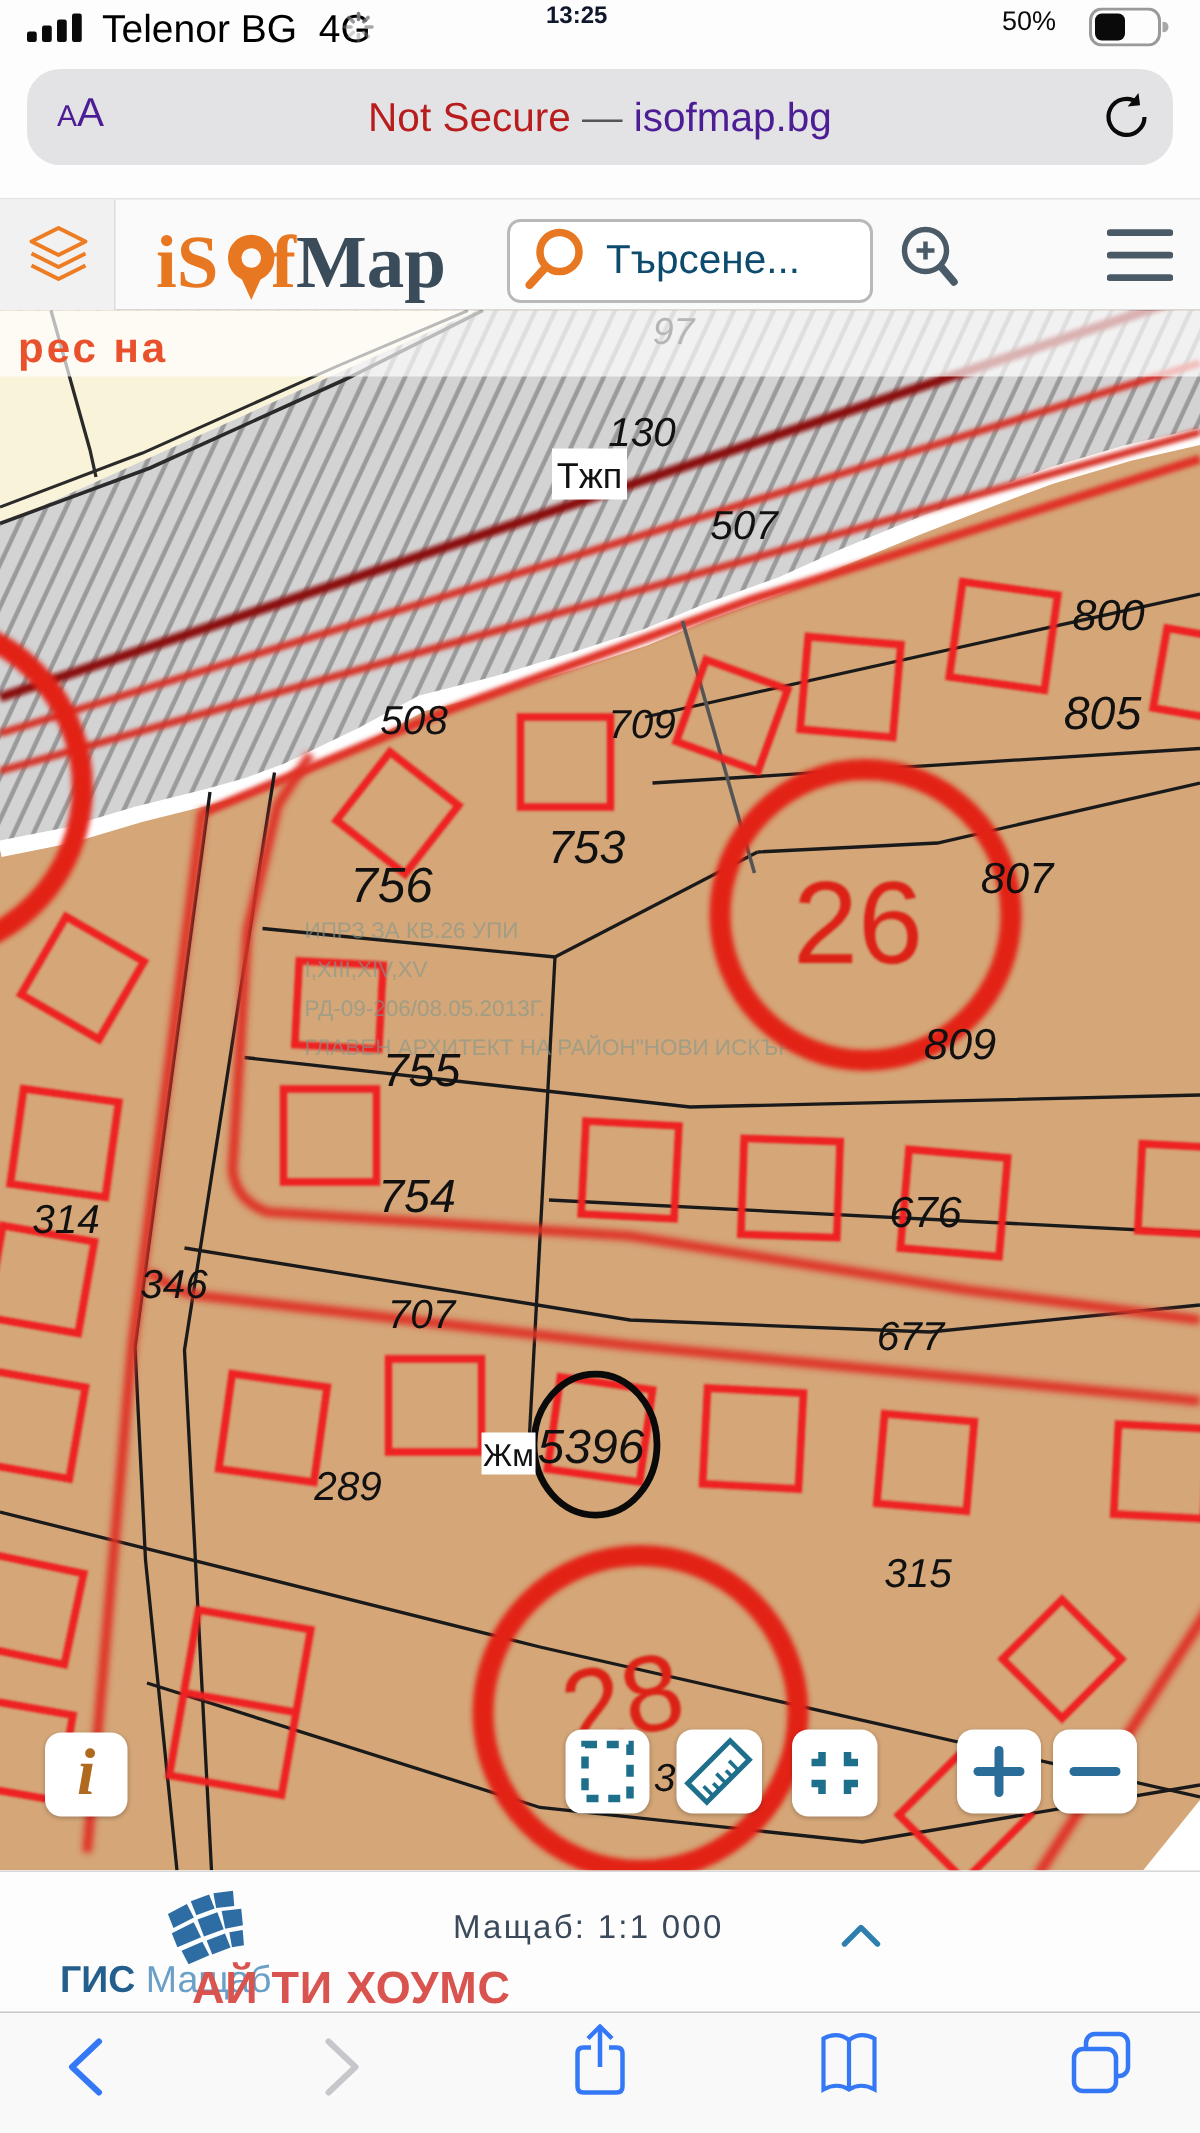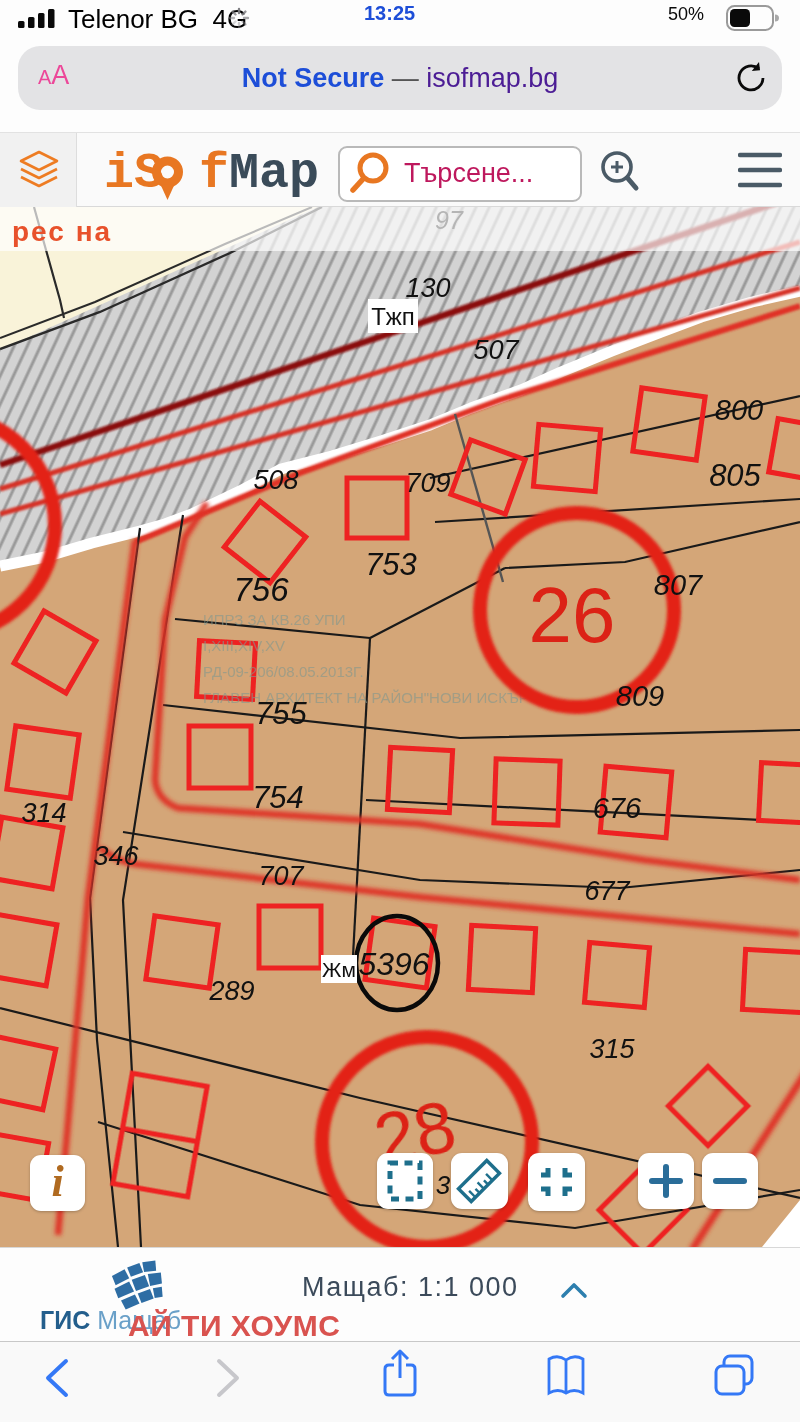--- a/index.html
+++ b/index.html
@@ -26,70 +26,70 @@
   <line x1="6.4" y1="-6.4" x2="3.5" y2="-3.5" opacity=".8"></line>
   <line x1="9" y1="0" x2="5" y2="0" opacity=".65"></line>
   <line x1="6.4" y1="6.4" x2="3.5" y2="3.5" opacity=".5"></line>
   <line x1="0" y1="9" x2="0" y2="5" opacity=".4"></line>
   <line x1="-6.4" y1="6.4" x2="-3.5" y2="3.5" opacity=".3"></line>
   <line x1="-9" y1="0" x2="-5" y2="0" opacity=".55"></line>
   <line x1="-6.4" y1="-6.4" x2="-3.5" y2="-3.5" opacity=".75"></line>
  </g>
 </svg>
 
-<div class="abs" style="left:364px;top:2px;font-size:20px;font-weight:bold;color:#1d4ed8;">13:25</div>
+<div class="abs" style="left:364px;top:2px;font-size:16px;font-weight:bold;color:#0f172a;">13:25</div>
 
 <div class="abs" style="left:668px;top:4px;font-size:18px;color:#0a0a0a;">50%</div>
 
 <svg class="abs" style="left:726px;top:5px;" width="54" height="26" viewBox="0 0 54 26">
  <rect x="1" y="1" width="46" height="24" rx="7.5" fill="none" stroke="#9a9a9a" stroke-width="2"></rect>
  <rect x="4" y="4" width="20" height="18" rx="4.5" fill="#0a0a0a"></rect>
  <path d="M49,9.5 q4,0 4,3.5 q0,3.5 -4,3.5 Z" fill="#a8a8a8"></path>
 </svg>
 
 <div class="abs" style="left:0;top:36px;width:800px;height:96px;background:#fdfdfd;"></div>
 
 <div class="abs" style="left:18px;top:46px;width:764px;height:64px;background:#e3e3e5;border-radius:22px;"></div>
 
-<div class="abs" style="left:38px;top:60px;color:#ec4899;"><span style="font-size:20px;">A</span><span style="font-size:27px;">A</span></div>
-
-<div class="abs" style="left:0;top:63px;width:800px;text-align:center;font-size:27px;"><span style="color:#1d4ed8;font-weight:bold;">Not Secure</span><span style="color:#555;"> — </span><span style="color:#4c1d95;">isofmap.bg</span></div>
+<div class="abs" style="left:38px;top:60px;color:#4c1d95;"><span style="font-size:20px;">A</span><span style="font-size:27px;">A</span></div>
+
+<div class="abs" style="left:0;top:63px;width:800px;text-align:center;font-size:27px;"><span style="color:#b91c1c;">Not Secure</span><span style="color:#555;"> — </span><span style="color:#4c1d95;">isofmap.bg</span></div>
 
 <svg class="abs" style="left:733px;top:60px;" width="36" height="36" viewBox="0 0 36 36">
  <path d="M30,18 a12,12 0 1 1 -4.2,-9.2" fill="none" stroke="#0a0a0a" stroke-width="2.8"></path>
  <path d="M26,2 l1,8.2 -8.2,0.8 Z" fill="#0a0a0a"></path>
 </svg>
 
 <div class="abs" style="left:0;top:132px;width:800px;height:75px;background:#fafafa;border-top:1px solid #e2e2e2;border-bottom:1px solid #d9d9d9;box-sizing:border-box;"></div>
 
 <div class="abs" style="left:0;top:133px;width:76px;height:74px;background:#f1f1f1;border-right:1px solid #ddd;"></div>
 
 <svg class="abs" style="left:19px;top:150px;" width="40" height="42" viewBox="0 0 40 42">
  <g fill="none" stroke="#ee7c22" stroke-width="2.6" stroke-linejoin="round">
   <polygon points="20,2 38,11 20,20 2,11"></polygon>
   <polyline points="2,19 20,28 38,19"></polyline>
   <polyline points="2,27 20,36 38,27"></polyline>
  </g>
 </svg>
 
-<div class="abs" style="left:104px;top:145px;font-family:Liberation Mono, monospace;font-weight:bold;font-size:50px;letter-spacing:0px;"><span style="color:#e87722;">iS</span><span style="color:#e87722;position:relative;display:inline-block;width:35px;"></span><span style="color:#e87722;">f</span><span style="color:#3a4b59;">Map</span></div>
+<div class="abs" style="left:104px;top:145px;font-family:Liberation Serif, serif;font-weight:bold;font-size:50px;letter-spacing:0px;"><span style="color:#e87722;">iS</span><span style="color:#e87722;position:relative;display:inline-block;width:35px;"></span><span style="color:#e87722;">f</span><span style="color:#3a4b59;">Map</span></div>
 
 <svg class="abs" style="left:151px;top:156px;" width="33" height="50" viewBox="0 0 33 50">
  <circle cx="16.5" cy="16" r="11" fill="none" stroke="#e87722" stroke-width="9"></circle>
  <path d="M9.5,28.5 L23.5,28.5 L16.5,44 Z" fill="#e87722"></path>
 </svg>
 
 <div class="abs" style="left:338px;top:146px;width:240px;height:52px;background:#fff;border:2px solid #b9b9b9;border-radius:9px;"></div>
 
 <svg class="abs" style="left:348px;top:151px;" width="44" height="44" viewBox="0 0 44 44">
  <circle cx="25" cy="17" r="13" fill="none" stroke="#e87722" stroke-width="5"></circle>
  <line x1="15.5" y1="27.5" x2="5" y2="39" stroke="#e87722" stroke-width="5.5" stroke-linecap="round"></line>
 </svg>
 
-<div class="abs" style="left:404px;top:158px;font-size:27px;color:#be185d;">Търсене...</div>
+<div class="abs" style="left:404px;top:158px;font-size:27px;color:#0c4a6e;">Търсене...</div>
 
 <svg class="abs" style="left:595px;top:147px;" width="48" height="50" viewBox="0 0 48 50">
  <circle cx="22" cy="20" r="14" fill="none" stroke="#4a5a66" stroke-width="3.6"></circle>
  <line x1="22" y1="14" x2="22" y2="26" stroke="#4a5a66" stroke-width="3"></line>
  <line x1="16" y1="20" x2="28" y2="20" stroke="#4a5a66" stroke-width="3"></line>
  <line x1="32.5" y1="31" x2="41" y2="41" stroke="#4a5a66" stroke-width="5" stroke-linecap="round"></line>
 </svg>
 
 <svg class="abs" style="left:738px;top:151px;" width="44" height="42" viewBox="0 0 44 42">
  <g stroke="#4a5a66" stroke-width="4.5" stroke-linecap="round">
@@ -382,21 +382,21 @@
   <path d="M28,18 L42,17 43,29 29,30 Z"></path>
   <path d="M45,17 L58,19 56,30 44,29 Z"></path>
   <path d="M12,35 L27,33 29,43 14,45 Z"></path>
   <path d="M30,33 L43,32 44,42 31,43 Z"></path>
   <path d="M46,32 L55,33 53,43 45,42 Z"></path>
  </g>
 </svg>
 
 <div class="abs" style="left:40px;top:1306px;font-size:25px;font-weight:bold;color:#235e8c;">ГИС <span style="font-weight:normal;color:#6aa0c8;">Мащаб</span></div>
 
-<div class="abs" style="left:302px;top:1272px;font-size:27px;color:#3b4a5a;letter-spacing:1.5px;">Мащаб: 1:1 000</div>
+<div class="abs" style="left:302px;top:1272px;font-size:22px;color:#3b4a5a;letter-spacing:1.5px;">Мащаб: 1:1 000</div>
 
 <svg class="abs" style="left:560px;top:1280px;" width="28" height="20" viewBox="0 0 28 20">
  <path d="M3,16 L14,5 25,16" fill="none" stroke="#2d7fae" stroke-width="3.6" stroke-linecap="round" stroke-linejoin="round"></path>
 </svg>
 
 <div class="abs" style="left:128px;top:1309px;font-size:30px;font-weight:bold;color:#d9534f;letter-spacing:0.5px;">АЙ ТИ ХОУМС</div>
 
 <div class="abs" style="left:0;top:1341px;width:800px;height:81px;background:#f9f9f9;border-top:1px solid #c8c8c8;"></div>
 
 <svg class="abs" style="left:42px;top:1358px;" width="30" height="40" viewBox="0 0 30 40">

